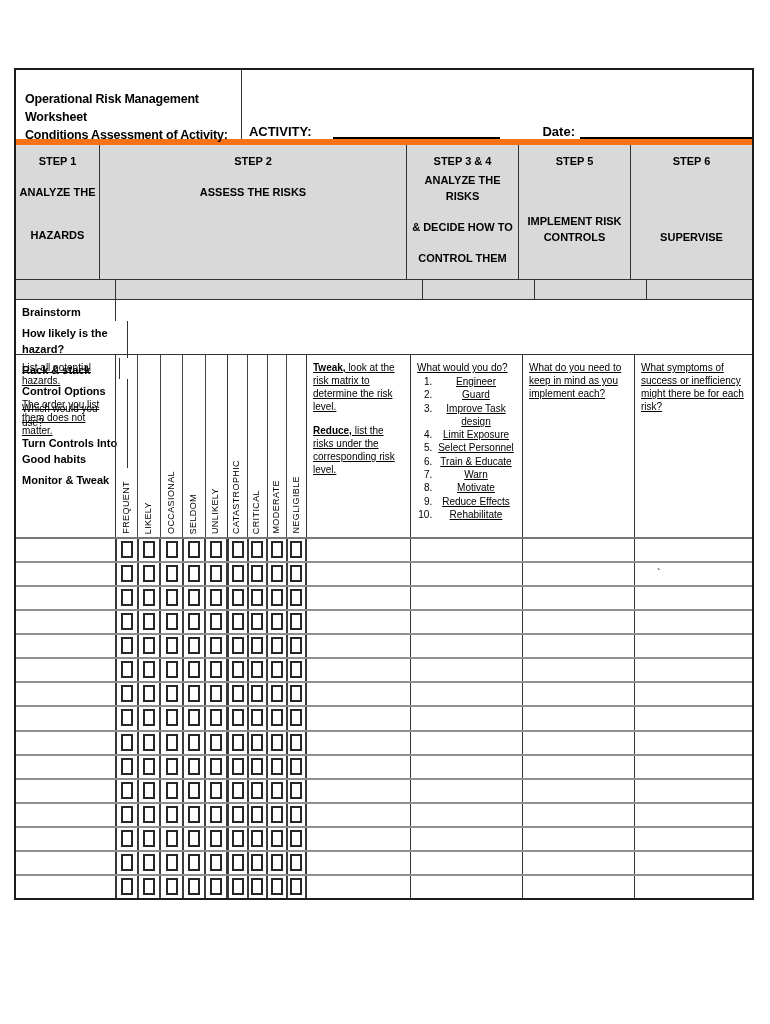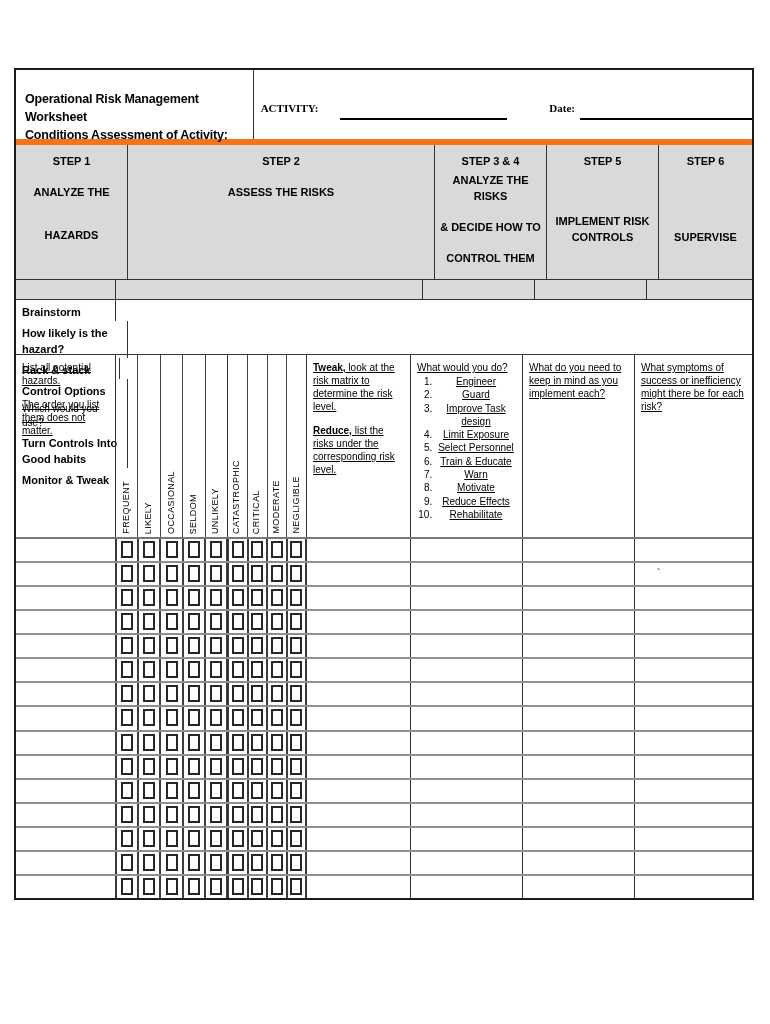--- a/index.html
+++ b/index.html
@@ -8,33 +8,33 @@
 
   .worksheet {
     position: absolute; left: 14px; top: 68px; width: 740px; height: 832px;
     border: 2px solid #1c1c1c; display: flex; flex-direction: column; background: #fff;
   }
 
   
   .title-row { height: 75px; display: flex; border-bottom: 6px solid #f97316; }
   .title-cell { width: 249px; border-right: 1px solid #333; padding: 20px 8px 0 9px; }
   .title-cell .t { font-weight: bold; font-size: 12.5px; line-height: 1.45; letter-spacing: -0.2px; }
-  .activity-cell { flex: 1; display: flex; align-items: flex-start; padding-top: 32px; font-size: 11px; font-family: Liberation Serif, serif; }
+  .activity-cell { flex: 1; display: flex; align-items: flex-end; padding-top: 32px; font-size: 13px; }
   .field-label { font-weight: bold; }
   .lbl-activity { margin-left: 7px; }
   .fill-line { border-bottom: 2px solid #000; height: 12px; margin-top: 6px; display: inline-block; }
   .line-activity { width: 167px; margin-left: 22px; }
   .lbl-date { margin-left: 42px; }
   .line-date { width: 172px; margin-left: 5px; }
 
   
   .step-row { height: 135px; display: flex; background: #d9d9d9; border-bottom: 1px solid #333; text-align: center; }
   .step-cell { border-right: 1px solid #333; padding-top: 9px; font-weight: bold; font-size: 11px; line-height: 1.45; }
   .step-cell:last-child { border-right: none; }
-  .sc-1 { width: 112px; } .sc-2 { width: 307px; } .sc-3 { width: 112px; } .sc-4 { width: 112px; text-align: center; } .sc-5 { flex: 1; }
+  .sc-1 { width: 84px; } .sc-2 { width: 307px; } .sc-3 { width: 112px; } .sc-4 { width: 112px; text-align: center; } .sc-5 { flex: 1; }
   .sc-1 .l1 { margin-top: 15px; } .sc-1 .l2 { margin-top: 27px; }
   .sc-2 .l1 { margin-top: 15px; }
   .sc-3 .l1 { margin-top: 3px; width: 88px; margin-left: auto; margin-right: auto; }
   .sc-3 .l2 { margin-top: 15px; } .sc-3 .l3 { margin-top: 15px; }
   .sc-4 .l1 { margin-top: 44px; width: 100px; margin-left: auto; margin-right: auto; }
   .sc-5 .l1 { margin-top: 60px; }
 
   
   .thin-row { height: 20px; display: flex; background: #d9d9d9; border-bottom: 1px solid #333; }
   .thin-row .tc { border-right: 1px solid #333; height: 100%; }

